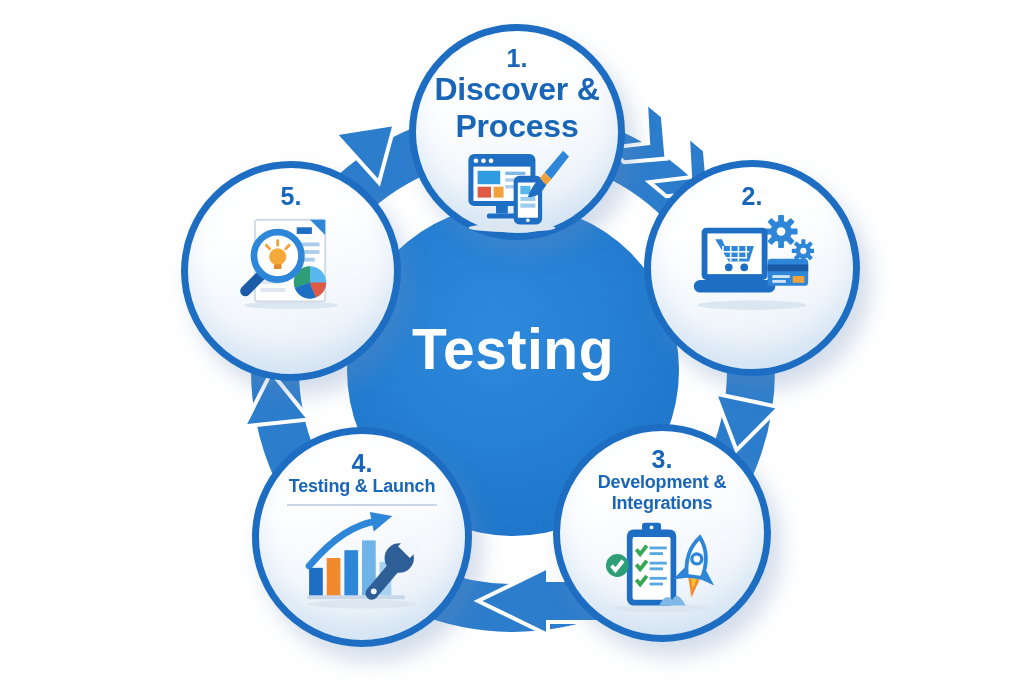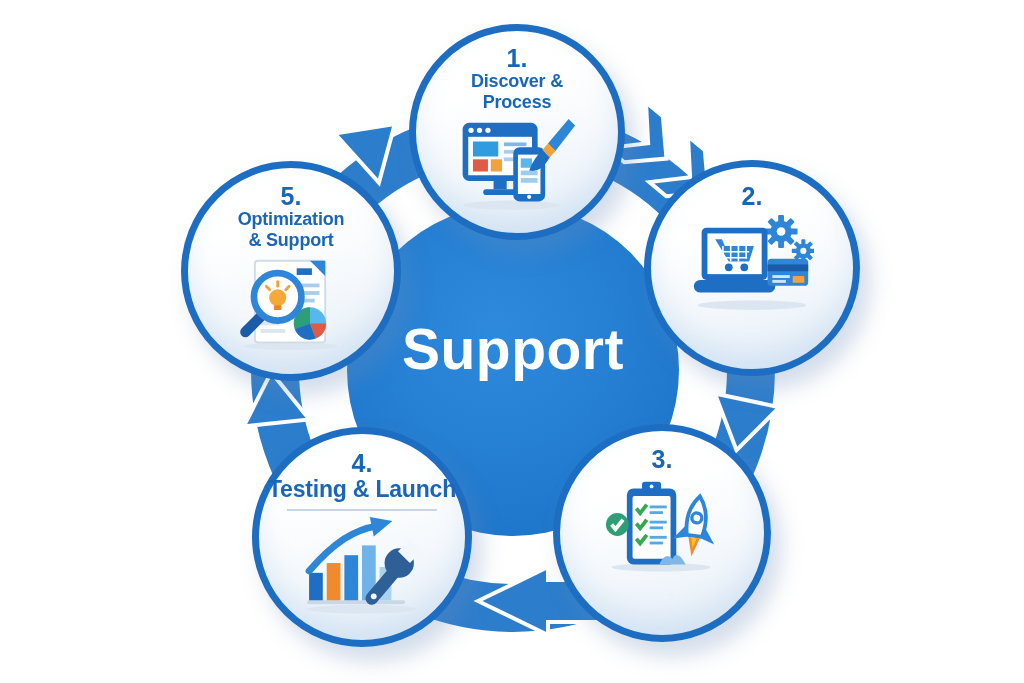--- a/index.html
+++ b/index.html
@@ -4,22 +4,22 @@
 <style>
   html,body{margin:0;padding:0;background:#fff;}
   .stage{position:relative;width:1024px;height:683px;background:#ffffff;overflow:hidden;
          font-family:"Liberation Sans","DejaVu Sans",sans-serif;}
   .flow-svg{position:absolute;left:0;top:0;z-index:1;}
   .node{position:absolute;z-index:3;box-sizing:border-box;border:7px solid #1D6EC2;border-radius:50%;
         background:linear-gradient(165deg,#ffffff 30%,#f4f8fc 62%,#e2ecf7 100%);
         box-shadow:10px 14px 22px rgba(105,140,185,.30), inset 0 -16px 26px rgba(165,198,232,.30);
         display:flex;flex-direction:column;align-items:center;text-align:center;}
   .num{font-size:25px;font-weight:700;color:#1966B8;line-height:1.05;}
-  .title{font-size:18px;font-weight:700;color:#1966B8;line-height:1.14;letter-spacing:-0.2px;}
-  .title-sm{font-size:23px;}
+  .title{font-size:32px;font-weight:700;color:#1966B8;line-height:1.14;letter-spacing:-0.2px;}
+  .title-sm{font-size:18px;}
   .divider{width:150px;height:2px;background:#C7D5E4;margin:7px auto 0;}
   .icon-svg{margin-top:5px;}
   .center-label{position:absolute;z-index:2;left:313px;top:321px;width:400px;text-align:center;
         font-size:57px;font-weight:700;color:#ffffff;letter-spacing:0.5px;line-height:1;}
   .n1{left:409px;top:24px;width:216px;height:216px;padding-top:14px;}
   .n2{left:644px;top:160px;width:216px;height:216px;padding-top:16px;}
   .n3{left:553px;top:424px;width:218px;height:218px;padding-top:15px;}
   .n4{left:252px;top:427px;width:220px;height:220px;padding-top:16px;}
   .n5{left:181px;top:161px;width:220px;height:220px;padding-top:15px;}
 </style>
@@ -55,21 +55,21 @@
 
     <polygon points="600,580 548,580 548,567 478,601 548,635 548,622 600,622" fill="#2C7DCC" stroke="#ffffff" stroke-width="4"></polygon>
 
     <g transform="translate(275,408) rotate(264)">
       <path d="M-15 -33 L36 0 L-15 33 Z" fill="#2C7DCC" stroke="#ffffff" stroke-width="4"></path>
     </g>
 
     <circle cx="513" cy="370" r="166" fill="url(#cg)"></circle>
   </svg>
 
-  <div class="center-label">Support</div>
+  <div class="center-label">Testing</div>
 
   <div class="node n1">
     <div class="num">1.</div>
     <div class="title">
       <span>Discover &amp;</span><br>
       <span>Process</span>
     </div>
     <svg class="icon-svg" viewBox="0 0 128 100" width="120" height="94">
       <ellipse cx="58" cy="94" rx="52" ry="5" fill="#DCE6F0"></ellipse>
       <rect x="6" y="6" width="80" height="62" rx="7" fill="#1E6FC4"></rect>
@@ -139,20 +139,24 @@
       <rect x="80" y="46" width="42" height="28" rx="4" fill="#2E86D8"></rect>
       <rect x="80" y="52" width="42" height="7" fill="#1A5CA8"></rect>
       <rect x="85" y="63" width="18" height="3" fill="#CFE4F5"></rect>
         <rect x="85" y="68" width="14" height="3" fill="#CFE4F5"></rect>
       <rect x="106" y="64" width="12" height="7" rx="1" fill="#F2A23C"></rect>
     </svg>
   </div>
 
   <div class="node n3">
     <div class="num">3.</div>
+    <div class="title title-sm">
+      <span>Development &amp;</span><br>
+      <span>Integrations</span>
+    </div>
     <svg class="icon-svg" viewBox="0 0 122 100" width="116" height="95">
       <ellipse cx="60" cy="95" rx="52" ry="4.5" fill="#DCE6F0"></ellipse>
       <rect x="40" y="5" width="20" height="12" rx="3" fill="#1E6FC4"></rect>
         <circle cx="50" cy="10" r="2" fill="#fff"></circle>
       <rect x="24" y="12" width="52" height="80" rx="7" fill="#1E6FC4"></rect>
       <rect x="30" y="20" width="40" height="66" rx="2" fill="#ffffff"></rect>
       <path d="M34 33 l4 5 l7 -9" stroke="#34A853" stroke-width="4" fill="none"></path>
       <rect x="48" y="30" width="18" height="3" fill="#58A8E0"></rect>
         <rect x="48" y="36" width="14" height="3" fill="#58A8E0"></rect>
       <path d="M34 49 l4 5 l7 -9" stroke="#34A853" stroke-width="4" fill="none"></path>
@@ -196,24 +200,20 @@
         <circle cx="100" cy="48" r="15" fill="#2E5F96"></circle>
         <rect x="100" y="26" width="17" height="17" transform="rotate(45 108 38)" fill="#F2F7FC"></rect>
         <line x1="94" y1="58" x2="72" y2="84" stroke="#2E5F96" stroke-width="13" stroke-linecap="round"></line>
         <circle cx="74" cy="82" r="3" fill="#F2F7FC"></circle>
       </g>
     </svg>
   </div>
 
   <div class="node n5">
     <div class="num">5.</div>
-    <div class="title">
-      <span>Optimization</span><br>
-      <span>&amp; Support</span>
-    </div>
     <svg class="icon-svg" viewBox="0 0 120 100" width="114" height="95">
       <ellipse cx="60" cy="96" rx="50" ry="4" fill="#DCE6F0"></ellipse>
       <rect x="22" y="6" width="74" height="86" rx="3" fill="#ffffff" stroke="#D0DBE6" stroke-width="2"></rect>
       <path d="M80 6 L96 6 L96 22 Z" fill="#2E86D8"></path>
       <rect x="66" y="14" width="16" height="7" fill="#1E6FC4"></rect>
       <rect x="64" y="30" width="26" height="4" fill="#A9CDEB"></rect>
       <rect x="64" y="38" width="26" height="4" fill="#A9CDEB"></rect>
       <rect x="64" y="46" width="21" height="4" fill="#A9CDEB"></rect>
       <rect x="28" y="70" width="20" height="4" fill="#DDE5EE"></rect>
       <rect x="28" y="78" width="26" height="4" fill="#DDE5EE"></rect>

